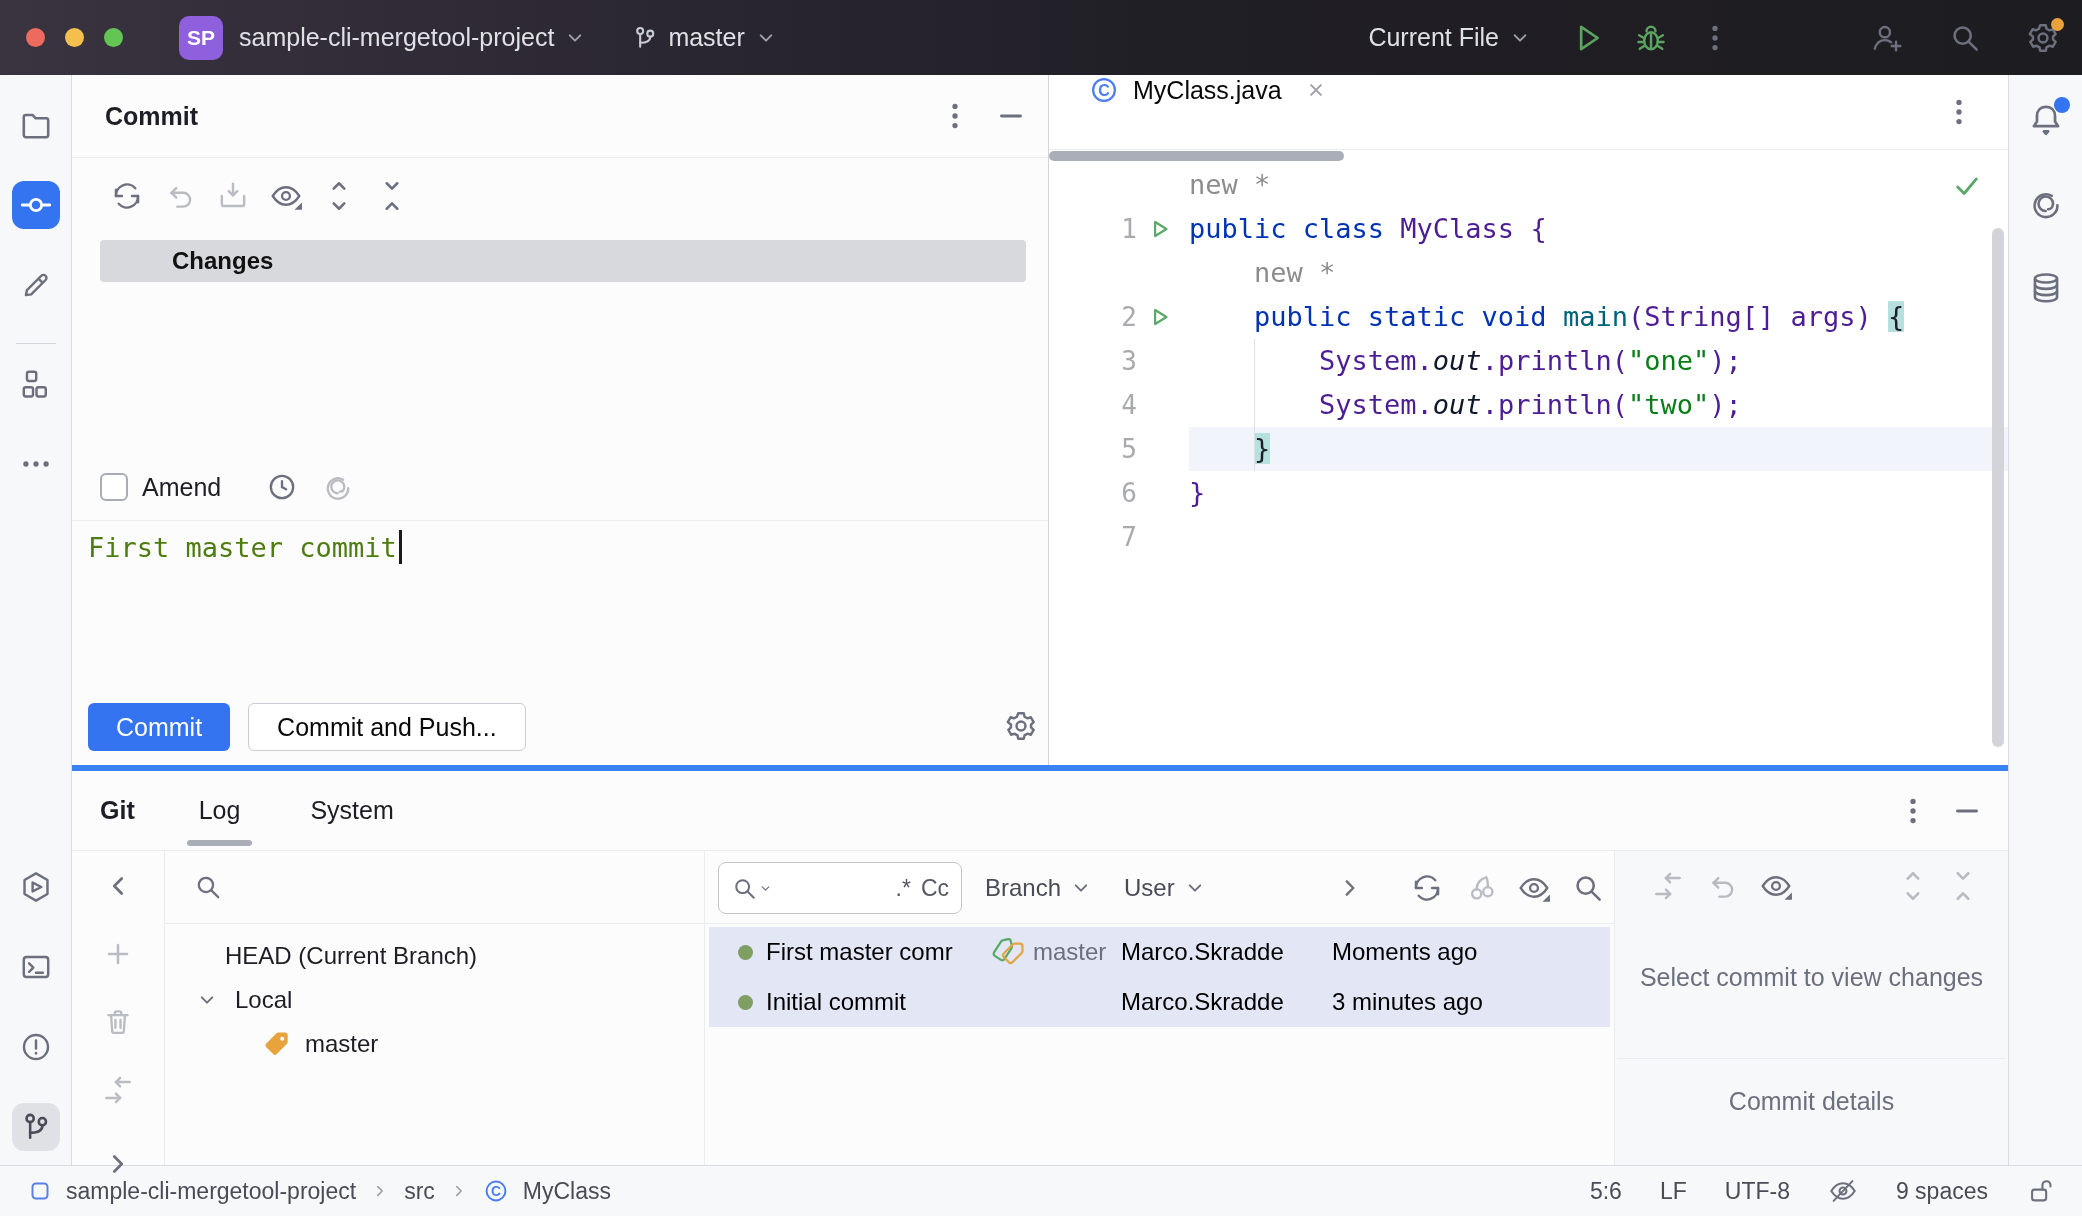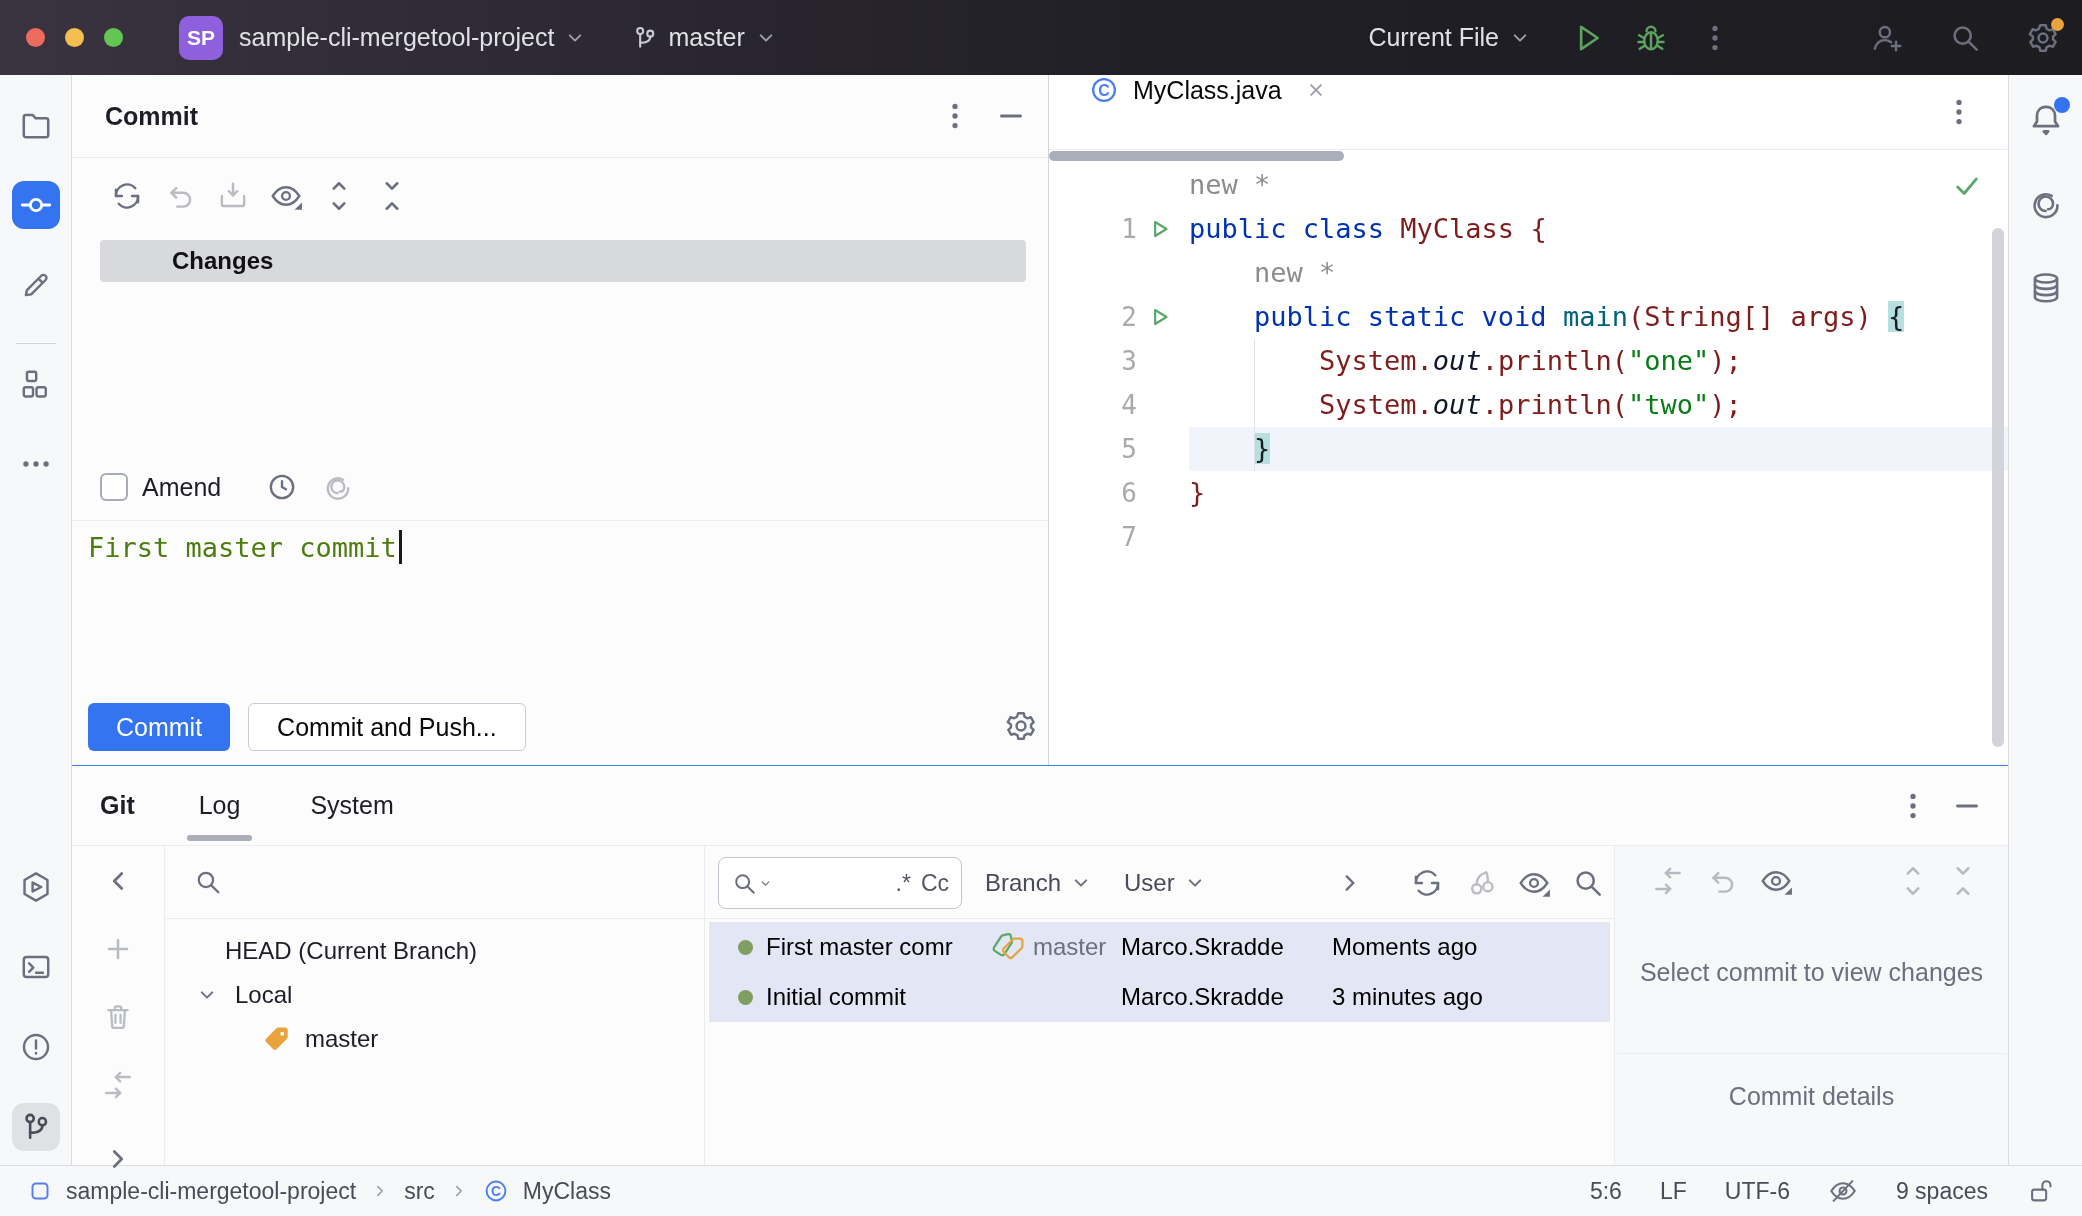--- a/index.html
+++ b/index.html
@@ -75,29 +75,29 @@
   .tab-underbar { position:absolute; left:0; top:76px; width:295px; height:10px; background:#A9AEB8; border-radius:5px; }
   .code-area { position:absolute; left:0; top:88px; right:0; bottom:0; font-family:"DejaVu Sans Mono", monospace; font-size:27px; }
   .ed-row { display:flex; height:44px; line-height:44px; position:relative; }
   .gutter { width:140px; flex:none; display:flex; align-items:center; }
   .lnum { width:88px; text-align:right; color:#A8AAAD; font-size:26px; }
   .run-slot { width:46px; display:flex; justify-content:center; }
   .run-slot svg { width:26px; height:26px; }
   .code-line { flex:1; white-space:pre; }
   .inlay-text { color:#8C8C8C; }
   .caret-line .code-line { background:#F1F4FB; }
-  .tok-kw { color:#0033B3; } .tok-pl { color:#7f1d1d; } .tok-fn { color:#00627A; }
+  .tok-kw { color:#0033B3; } .tok-pl { color:#4c1d95; } .tok-fn { color:#00627A; }
   .tok-str { color:#067D17; } .tok-fld { color:#0f172a; font-style:italic; }
   .tok-hl { background:#B5E0DE; }
   .ed-check { position:absolute; right:26px; top:8px; }
   .indent-guide { position:absolute; left:205px; top:176px; height:132px; border-left:1.5px solid #E0E1E5; }
   .ed-scrollbar { position:absolute; right:4px; top:153px; height:519px; width:12px; background:#D2D4D9; border-radius:6px; }
 
   
-  .git-panel { flex:1; min-height:0; background:#FCFCFD; border-top:1px solid #3b82f6; display:flex; flex-direction:column; }
+  .git-panel { flex:1; min-height:0; background:#FCFCFD; border-top:6px solid #3b82f6; display:flex; flex-direction:column; }
   .git-header { height:80px; flex:none; border-bottom:1px solid #EBECF0; display:flex; align-items:center; padding:0 24px 0 28px; position:relative; }
   .git-title { font-size:25px; font-weight:700; margin-right:64px; }
   .git-tab { font-size:25px; color:#1d1d26; margin-right:70px; position:relative; height:100%; display:flex; align-items:center; }
   .git-tab.selected::after { content:""; position:absolute; left:-12px; right:-12px; bottom:4px; height:6px; background:#A9AEB8; border-radius:3px; }
   .git-header-icons { margin-left:auto; display:flex; gap:20px; align-items:center; }
   .git-body { flex:1; display:flex; min-height:0; position:relative; }
   .git-minibar { width:93px; flex:none; border-right:1px solid #EBECF0; display:flex; flex-direction:column; align-items:center; padding-top:18px; gap:34px; }
   .git-tree { width:540px; flex:none; border-right:1px solid #EBECF0; }
   .tree-toolbar { height:73px; border-bottom:1px solid #EBECF0; display:flex; align-items:center; padding-left:28px; }
   .tree-items { padding-top:10px; font-size:24px; }
@@ -852,21 +852,21 @@
           <use href="#sym-chevron-right"></use>
         </svg>
       <svg class="icn" style="width:26px;height:26px;color:#4C7EF3">
           <use href="#sym-class"></use>
         </svg>
       <span>MyClass</span>
     </div>
     <div class="sb-right">
       <span class="sb-item">5:6</span>
       <span class="sb-item">LF</span>
-      <span class="sb-item">UTF-6</span>
+      <span class="sb-item">UTF-8</span>
       <svg class="icn" style="width:30px;height:30px">
           <use href="#sym-eye-off"></use>
         </svg>
       <span class="sb-item">9 spaces</span>
       <svg class="icn" style="width:30px;height:30px">
           <use href="#sym-unlock"></use>
         </svg>
     </div>
   </footer>
 </div>

